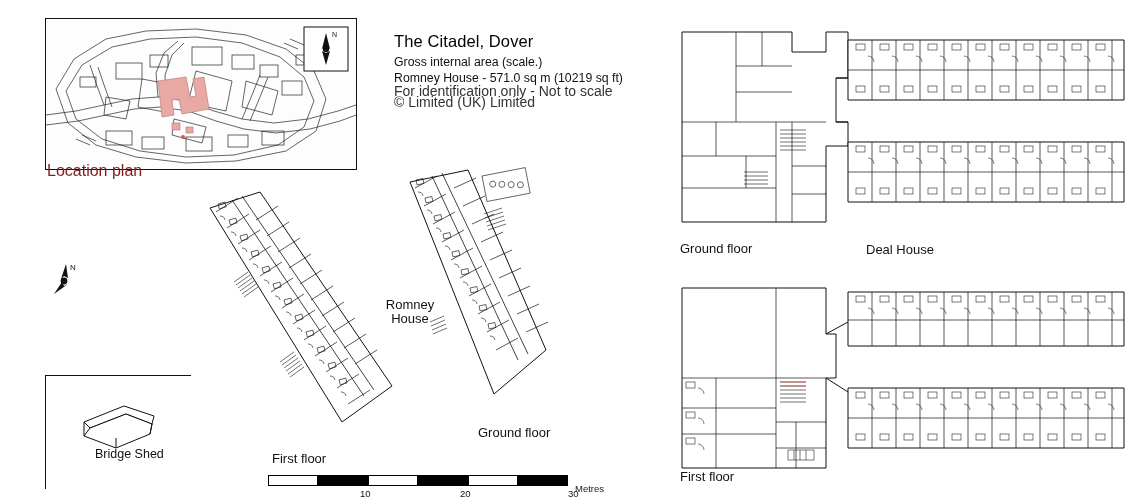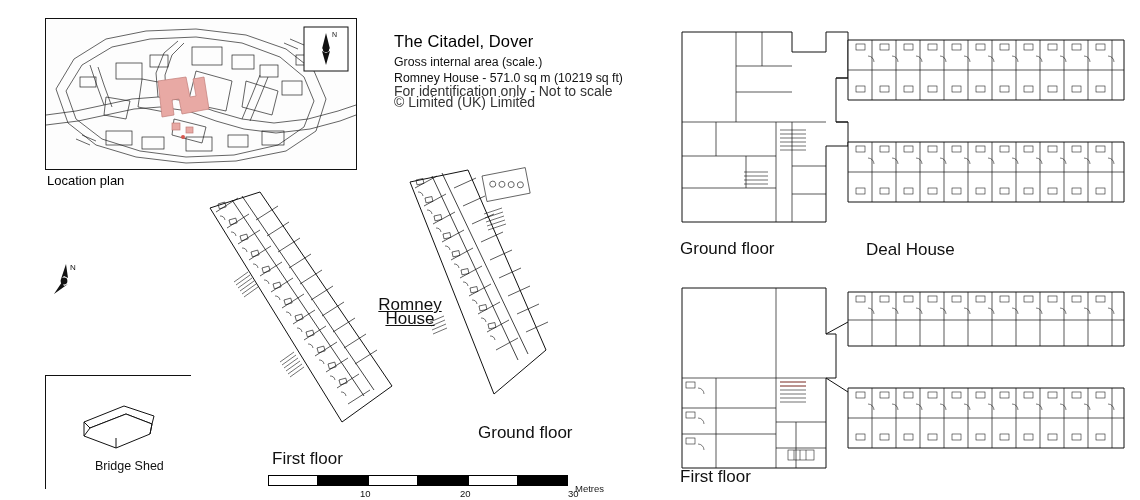--- a/index.html
+++ b/index.html
@@ -19,23 +19,23 @@
 
   
   #location-plan {
     left: 45px; top: 18px; width: 310px; height: 150px;
     border: 1px solid #111;
     background: #fdfdfd;
     overflow: hidden;
   }
   #location-plan svg { display: block; }
   #location-plan-label {
-    left: 47px; top: 174px;
-    font-size: 13px;
-    color: #000000;
+    left: 47px; top: 164px;
+    font-size: 16px;
+    color: #7f1d1d;
   }
 
   
   #title-block { left: 394px; top: 32px; width: 260px; }
   #doc-title {
     font-size: 16.5px;
     font-weight: normal;
     letter-spacing: .1px;
     margin-bottom: 4px;
     color: #000;
@@ -48,36 +48,35 @@
   }
   .title-small {
     font-size: 14px;
     line-height: 11px;
     color: #333;
     white-space: nowrap;
   }
 
   
   .plan-label {
-    font-size: 17px;
+    font-size: 13px;
     color: #111;
     line-height: 14px;
   }
   .plan-label.center { text-align: center; }
 
   
   #bridge-shed-box {
     left: 45px; top: 375px; width: 145px; height: 113px;
     border-left: 1px solid #111;
     border-top: 1px solid #111;
   }
   #bridge-shed-label {
     left: 95px; top: 447px;
     font-size: 12.5px;
-    margin-top: 12px;
   }
 
   
   #scale-bar { left: 268px; top: 475px; width: 300px; height: 28px; }
   .scale-seg { height: 11px; float: left; border: 1px solid #000; box-sizing: border-box; }
   .scale-dark { background: #000; }
   .scale-light { background: #fff; }
   .scale-tick {
     position: absolute;
     font-size: 9.5px;
@@ -319,21 +318,21 @@
       </g>
       <g stroke-width="0.6">
         <path d="M86 52 L104 46 M87 56 L105 50 M88 60 L106 54 M89 64 L107 58 M90 68 L108 62"></path>
         <path d="M32 160 L46 154 M33 164 L47 158 M34 168 L48 162 M35 172 L49 166"></path>
       </g>
     </g>
   </svg>
 </div>
 <div class="abs plan-label" style="left:478px; top:426px;">Ground floor</div>
 
-<div class="abs plan-label center" style="left:378px; top:298px; width:64px;text-decoration:underline;">
+<div class="abs plan-label center" style="left:378px; top:298px; width:64px;">
   <div>Romney</div>
   <div>House</div>
 </div>
 
 <div class="plan-svg" style="left:676px; top:26px;">
   <svg width="452" height="205" viewBox="0 0 452 205">
     <g stroke="#111" fill="#fff" stroke-width="1">
 
       <path d="M6 6 L116 6 L116 26 L150 26 L150 6 L172 6 L172 52 L160 52 L160 96 L172 96 L172 120 L150 120 L150 196 L6 196 Z"></path>
 

